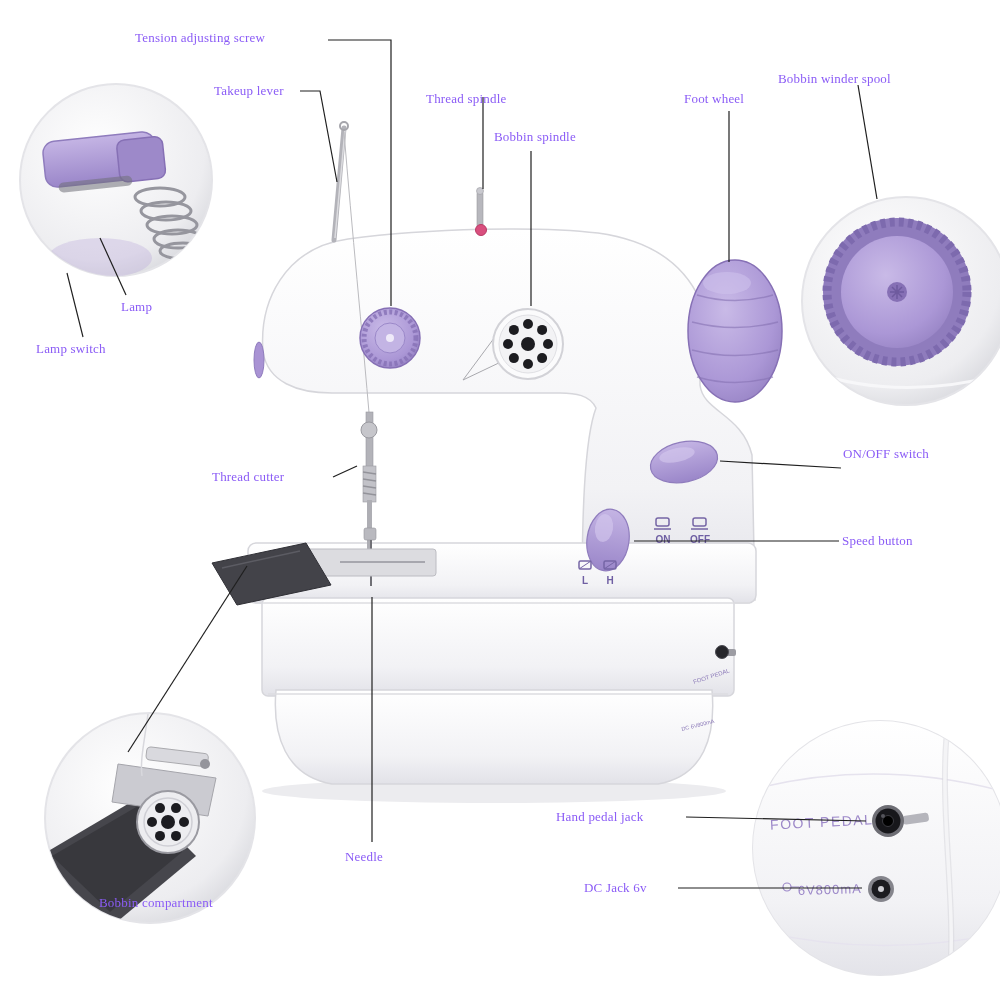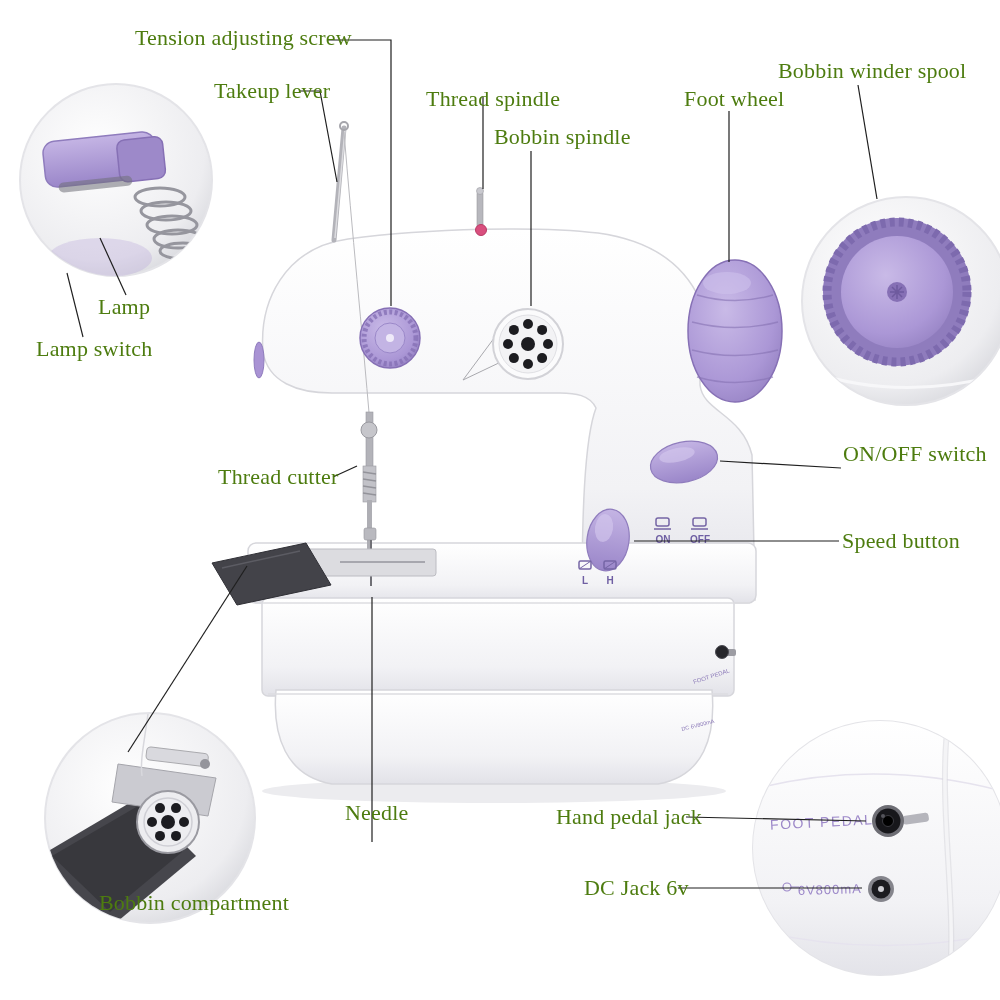--- a/index.html
+++ b/index.html
@@ -3,21 +3,21 @@
 <meta charset="utf-8">
 <style>
   html,body{margin:0;padding:0}
   body{
     width:1000px;height:1000px;background:#ffffff;
     font-family:"Liberation Serif",serif;
   }
   .stage{position:relative;width:1000px;height:1000px;background:#fff;overflow:hidden}
   .stage svg{position:absolute;left:0;top:0}
   .label{
-    position:absolute;font-size:22px;line-height:22px;color:#4d7c0f;
+    position:absolute;font-size:13px;line-height:22px;color:#8b5cf6;
     white-space:nowrap;letter-spacing:.2px;
   }
   text{font-family:"Liberation Sans",sans-serif}
 </style>
 </head>
 <body>
 
 <div class="stage">
 
 <svg width="1000" height="1000" viewBox="0 0 1000 1000">
@@ -290,24 +290,24 @@
     <line x1="372" y1="842" x2="372" y2="597"></line>
     <line x1="247" y1="566" x2="128" y2="752"></line>
   </g>
 </svg>
 
 <div class="label" style="left:135px;top:27px">Tension adjusting screw</div>
 <div class="label" style="left:214px;top:80px">Takeup lever</div>
 <div class="label" style="left:426px;top:88px">Thread spindle</div>
 <div class="label" style="left:494px;top:126px">Bobbin spindle</div>
 <div class="label" style="left:684px;top:88px">Foot wheel</div>
-<div class="label" style="left:778px;top:60px">Bobbin winder spool</div>
-<div class="label" style="left:98px;top:296px">Lamp</div>
+<div class="label" style="left:778px;top:68px">Bobbin winder spool</div>
+<div class="label" style="left:121px;top:296px">Lamp</div>
 <div class="label" style="left:36px;top:338px">Lamp switch</div>
-<div class="label" style="left:218px;top:466px">Thread cutter</div>
+<div class="label" style="left:212px;top:466px">Thread cutter</div>
 <div class="label" style="left:843px;top:443px">ON/OFF switch</div>
 <div class="label" style="left:842px;top:530px">Speed button</div>
 <div class="label" style="left:556px;top:806px">Hand pedal jack</div>
 <div class="label" style="left:584px;top:877px">DC Jack 6v</div>
-<div class="label" style="left:345px;top:802px">Needle</div>
+<div class="label" style="left:345px;top:846px">Needle</div>
 <div class="label" style="left:99px;top:892px">Bobbin compartment</div>
 
 </div>
 
 </body></html>

